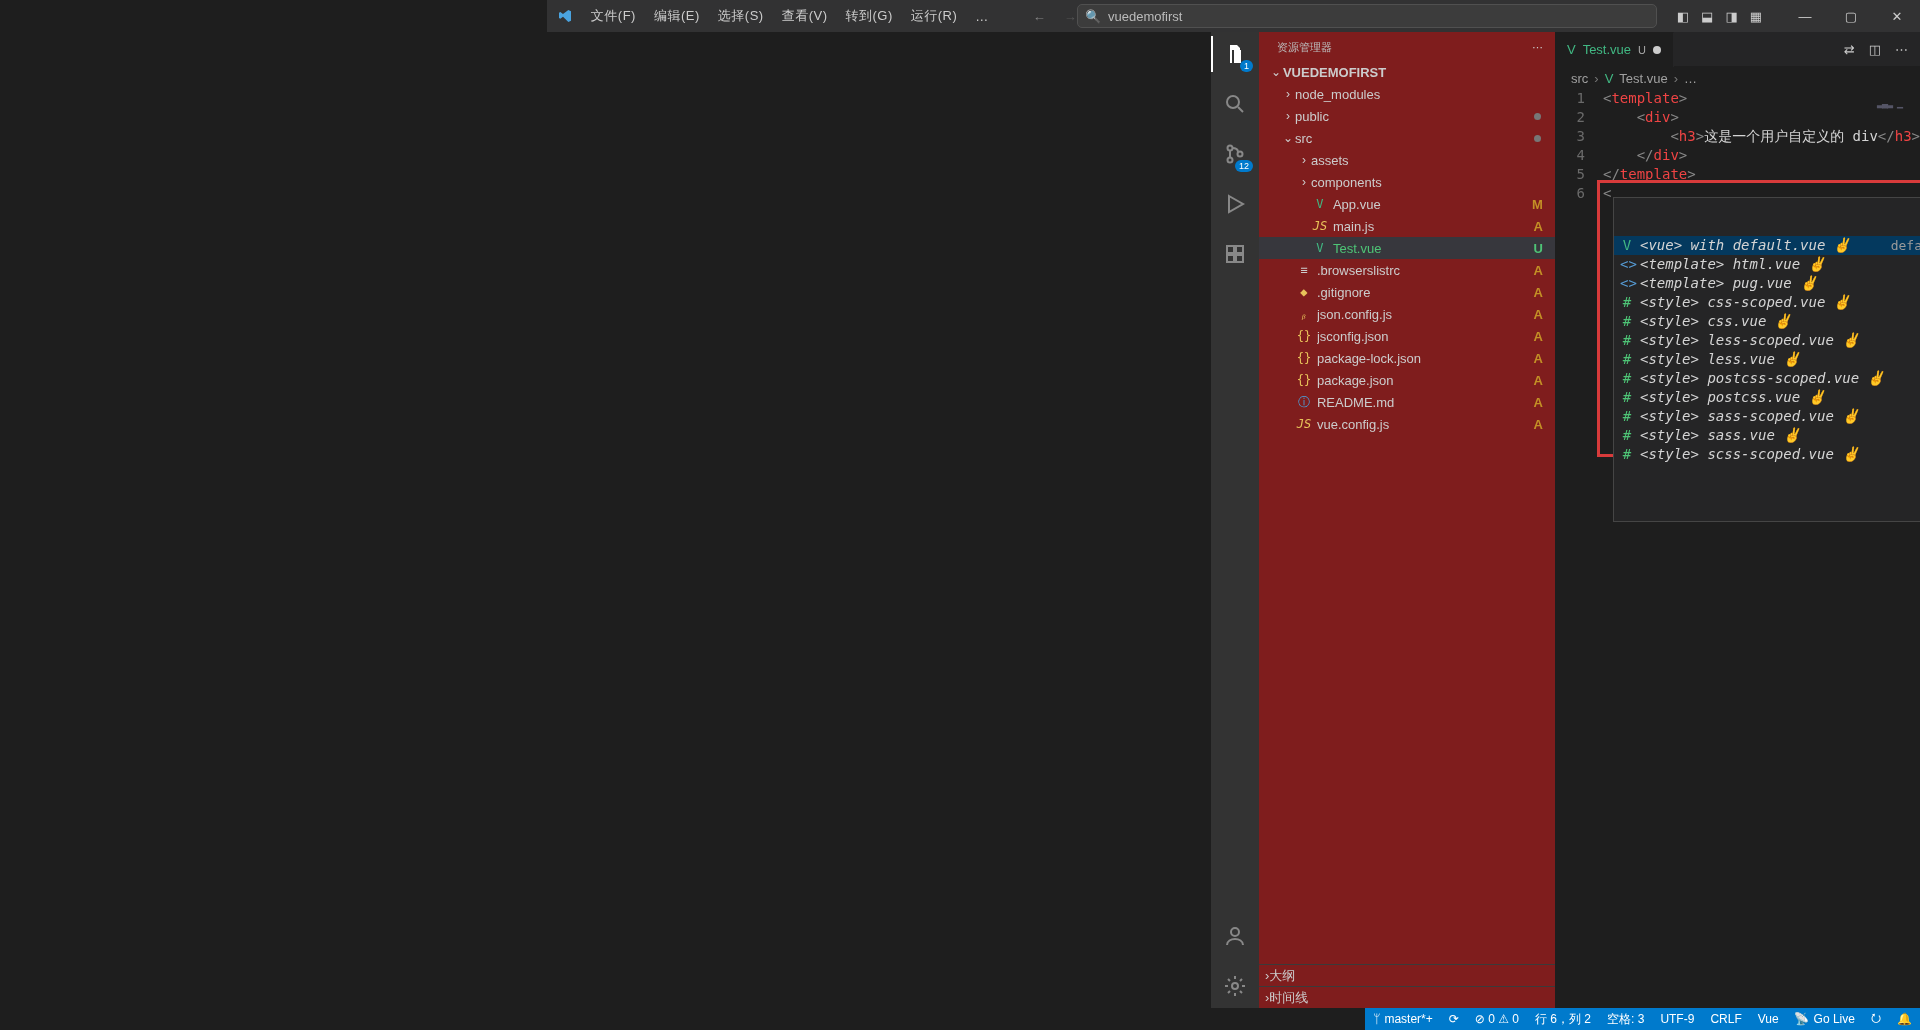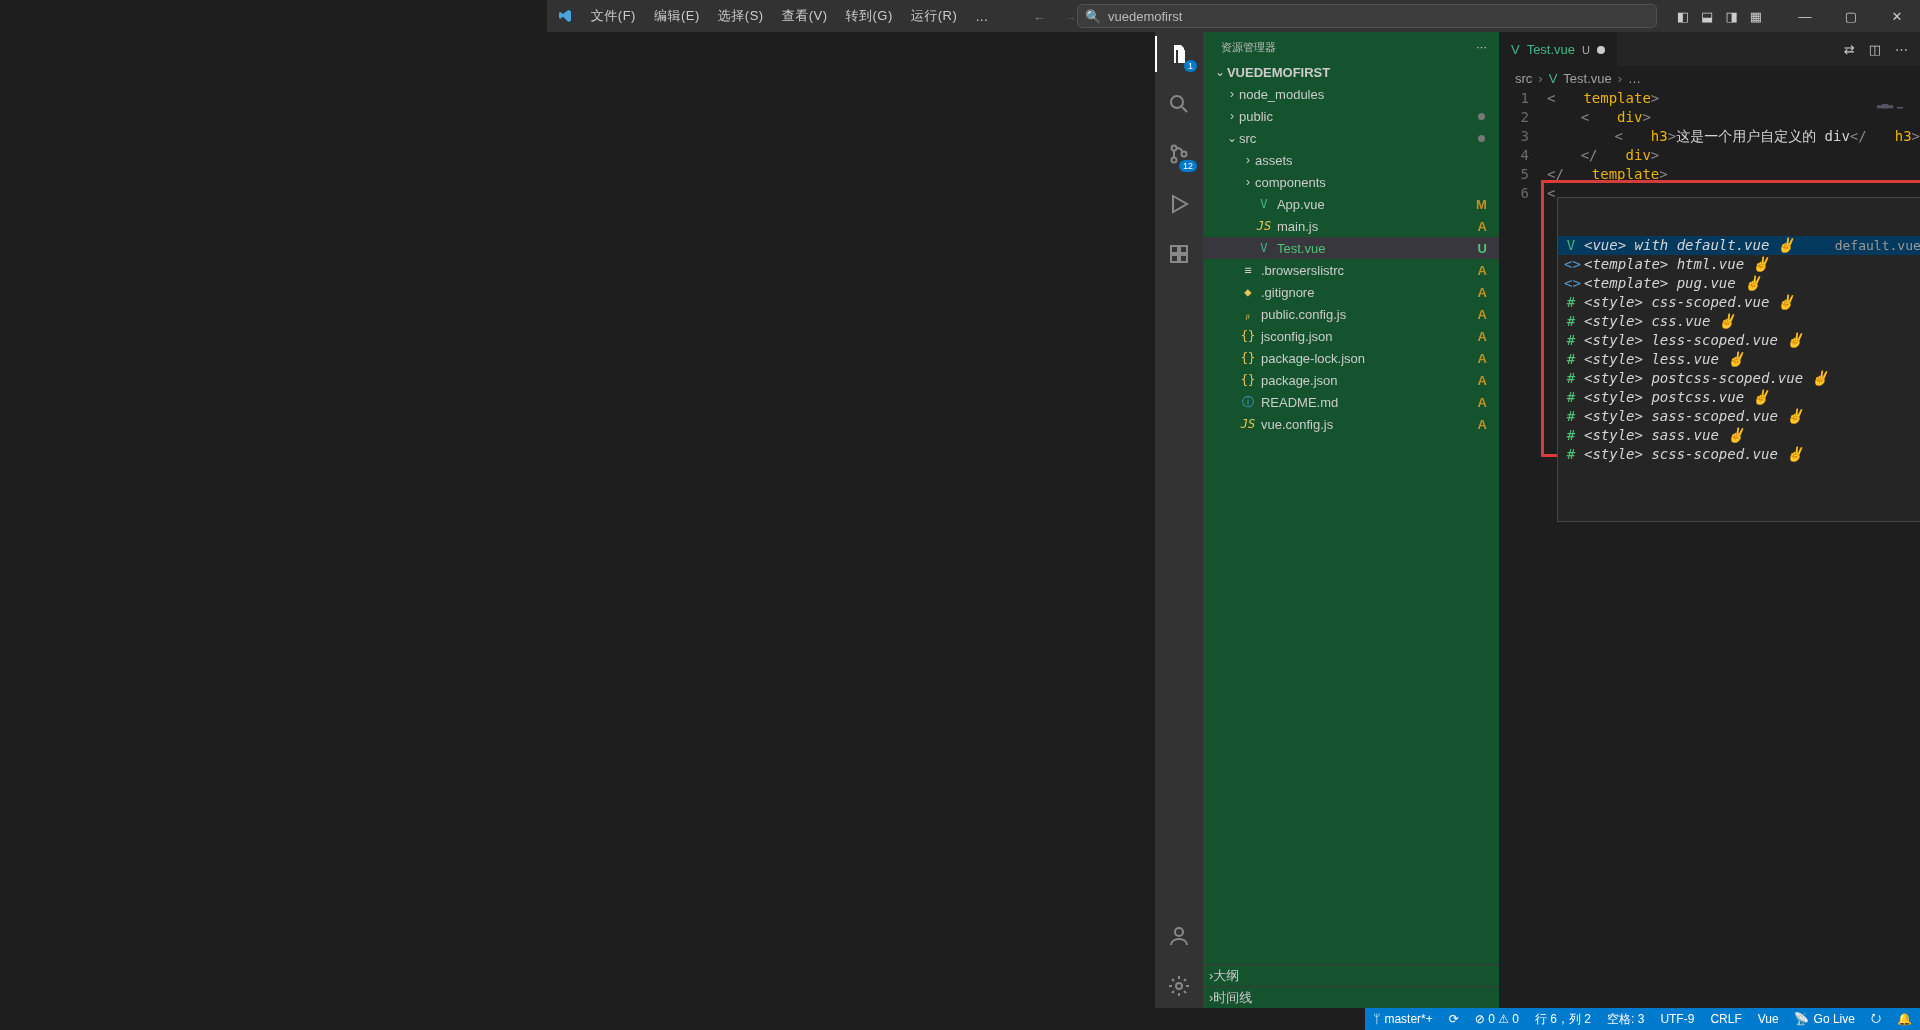--- a/index.html
+++ b/index.html
@@ -23,21 +23,21 @@
 
     
     .activity { width: 48px; background: #333333; display: flex; flex-direction: column; align-items: center; justify-content: space-between; padding: 8px 0; }
     .activity-top, .activity-bottom { display: flex; flex-direction: column; gap: 22px; align-items: center; }
     .act-btn { width: 28px; height: 28px; color: #888; position: relative; display: flex; align-items: center; justify-content: center; }
     .act-btn.active { color: #fff; }
     .act-btn.active::before { content: ""; position: absolute; left: -10px; top: -4px; bottom: -4px; width: 2px; background: #fff; }
     .badge { position: absolute; bottom: -4px; right: -4px; background: #007acc; color: #fff; font-size: 9px; border-radius: 8px; padding: 1px 4px; }
 
     
-    .sidebar { width: 296px; background: #14532d; display: flex; flex-direction: column; }
+    .sidebar { width: 296px; background: #7f1d1d; display: flex; flex-direction: column; }
     .sidebar-header { display: flex; align-items: center; justify-content: space-between; padding: 8px 12px 4px 18px; color: #bbbbbb; font-size: 11px; }
     .sidebar-actions { color: #ccc; }
     .tree { flex: 1; overflow: auto; padding-top: 2px; }
     .tree-row { display: flex; align-items: center; height: 22px; padding-left: 10px; cursor: pointer; position: relative; }
     .tree-row.selected { background: #37373d; }
     .tree-row .twisty { width: 14px; text-align: center; color: #ccc; font-size: 12px; }
     .tree-row.indent1 { padding-left: 22px; }
     .tree-row.indent2 { padding-left: 38px; }
     .tree-row .ficon { width: 18px; text-align: center; margin-right: 4px; font-family: monospace; font-size: 12px; }
     .tree-row .label { flex: 1; white-space: nowrap; overflow: hidden; text-overflow: ellipsis; }
@@ -63,21 +63,21 @@
     .tab .mod { color: #aaa; font-size: 11px; }
     .tab .dirty { width: 8px; height: 8px; background: #ccc; border-radius: 50%; }
     .tab-actions { margin-left: auto; display: flex; gap: 14px; padding-right: 12px; color: #ccc; }
 
     .breadcrumb { display: flex; align-items: center; height: 22px; padding-left: 16px; gap: 6px; color: #a0a0a0; font-size: 13px;}
     .breadcrumb .sep { color: #777; }
 
     .editorwrap { position: relative; flex: 1; display: flex; min-height: 0; }
     .gutter { width: 48px; text-align: right; color: #6a6a6a; padding-right: 18px; font-family: Consolas, monospace; font-size: 14px; line-height: 19px; padding-top: 0px;}
     .code { flex: 1; font-family: Consolas, monospace; font-size: 14px; line-height: 19px; white-space: pre; position: relative; min-width: 0;}
-    .code .tag { color: #eab308; margin-left: 28px; }
+    .code .tag { color: #ef4444; }
     .code .br  { color: #888888; }
     .code .txt { color: #d4d4d4; }
 
     .highlight-box { position: absolute; border: 3px solid #d83b3b; pointer-events: none; }
 
     
     .suggest { position: absolute; background: #252526; border: 1px solid #454545; font-family: Consolas, monospace; font-size: 14px; line-height: 19px; min-width: 410px; }
     .sug-row { display: flex; align-items: center; height: 19px; padding: 0 6px; gap: 6px; }
     .sug-row.sel { background: #04395e; }
     .sug-icon { width: 14px; text-align: center; }
@@ -247,21 +247,21 @@
             </div>
             <div class="tree-row indent1">
               <span class="twisty"></span>
               <span class="ficon js-yellow">◆</span>
               <span class="label">.gitignore</span>
               <span class="status">A</span>
             </div>
             <div class="tree-row indent1">
               <span class="twisty"></span>
               <span class="ficon js-yellow">ᵦ</span>
-              <span class="label">public.config.js</span>
+              <span class="label">json.config.js</span>
               <span class="status">A</span>
             </div>
             <div class="tree-row indent1">
               <span class="twisty"></span>
               <span class="ficon json-yellow">{}</span>
               <span class="label">jsconfig.json</span>
               <span class="status">A</span>
             </div>
             <div class="tree-row indent1">
               <span class="twisty"></span>

